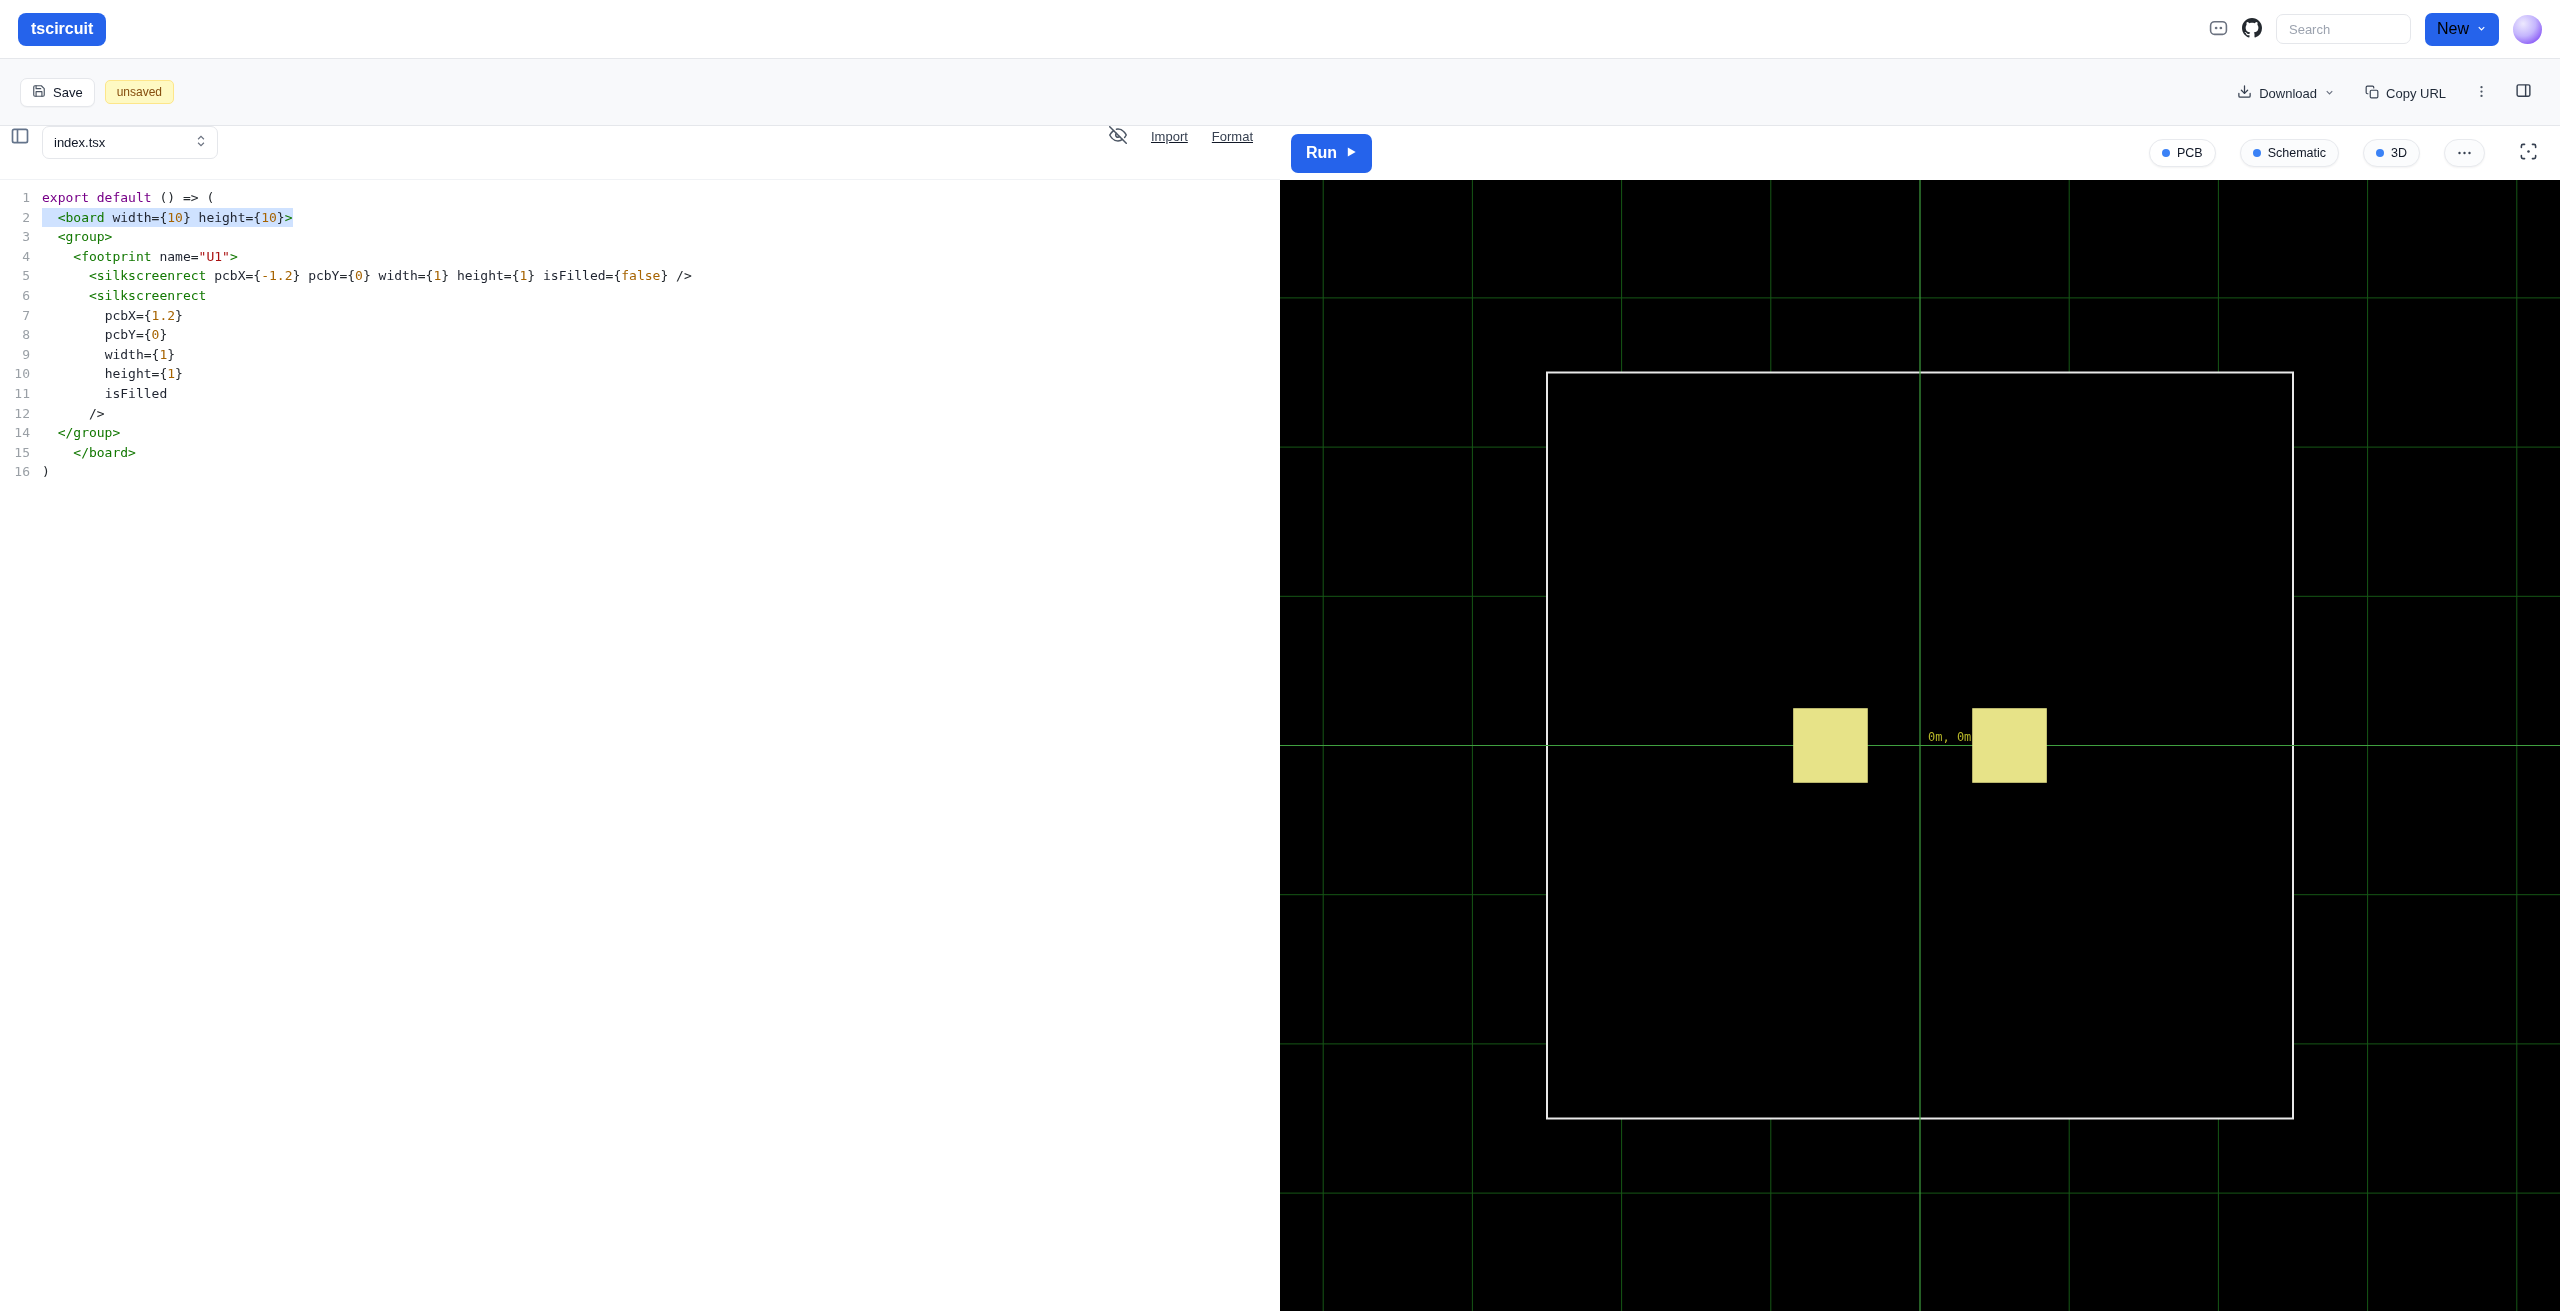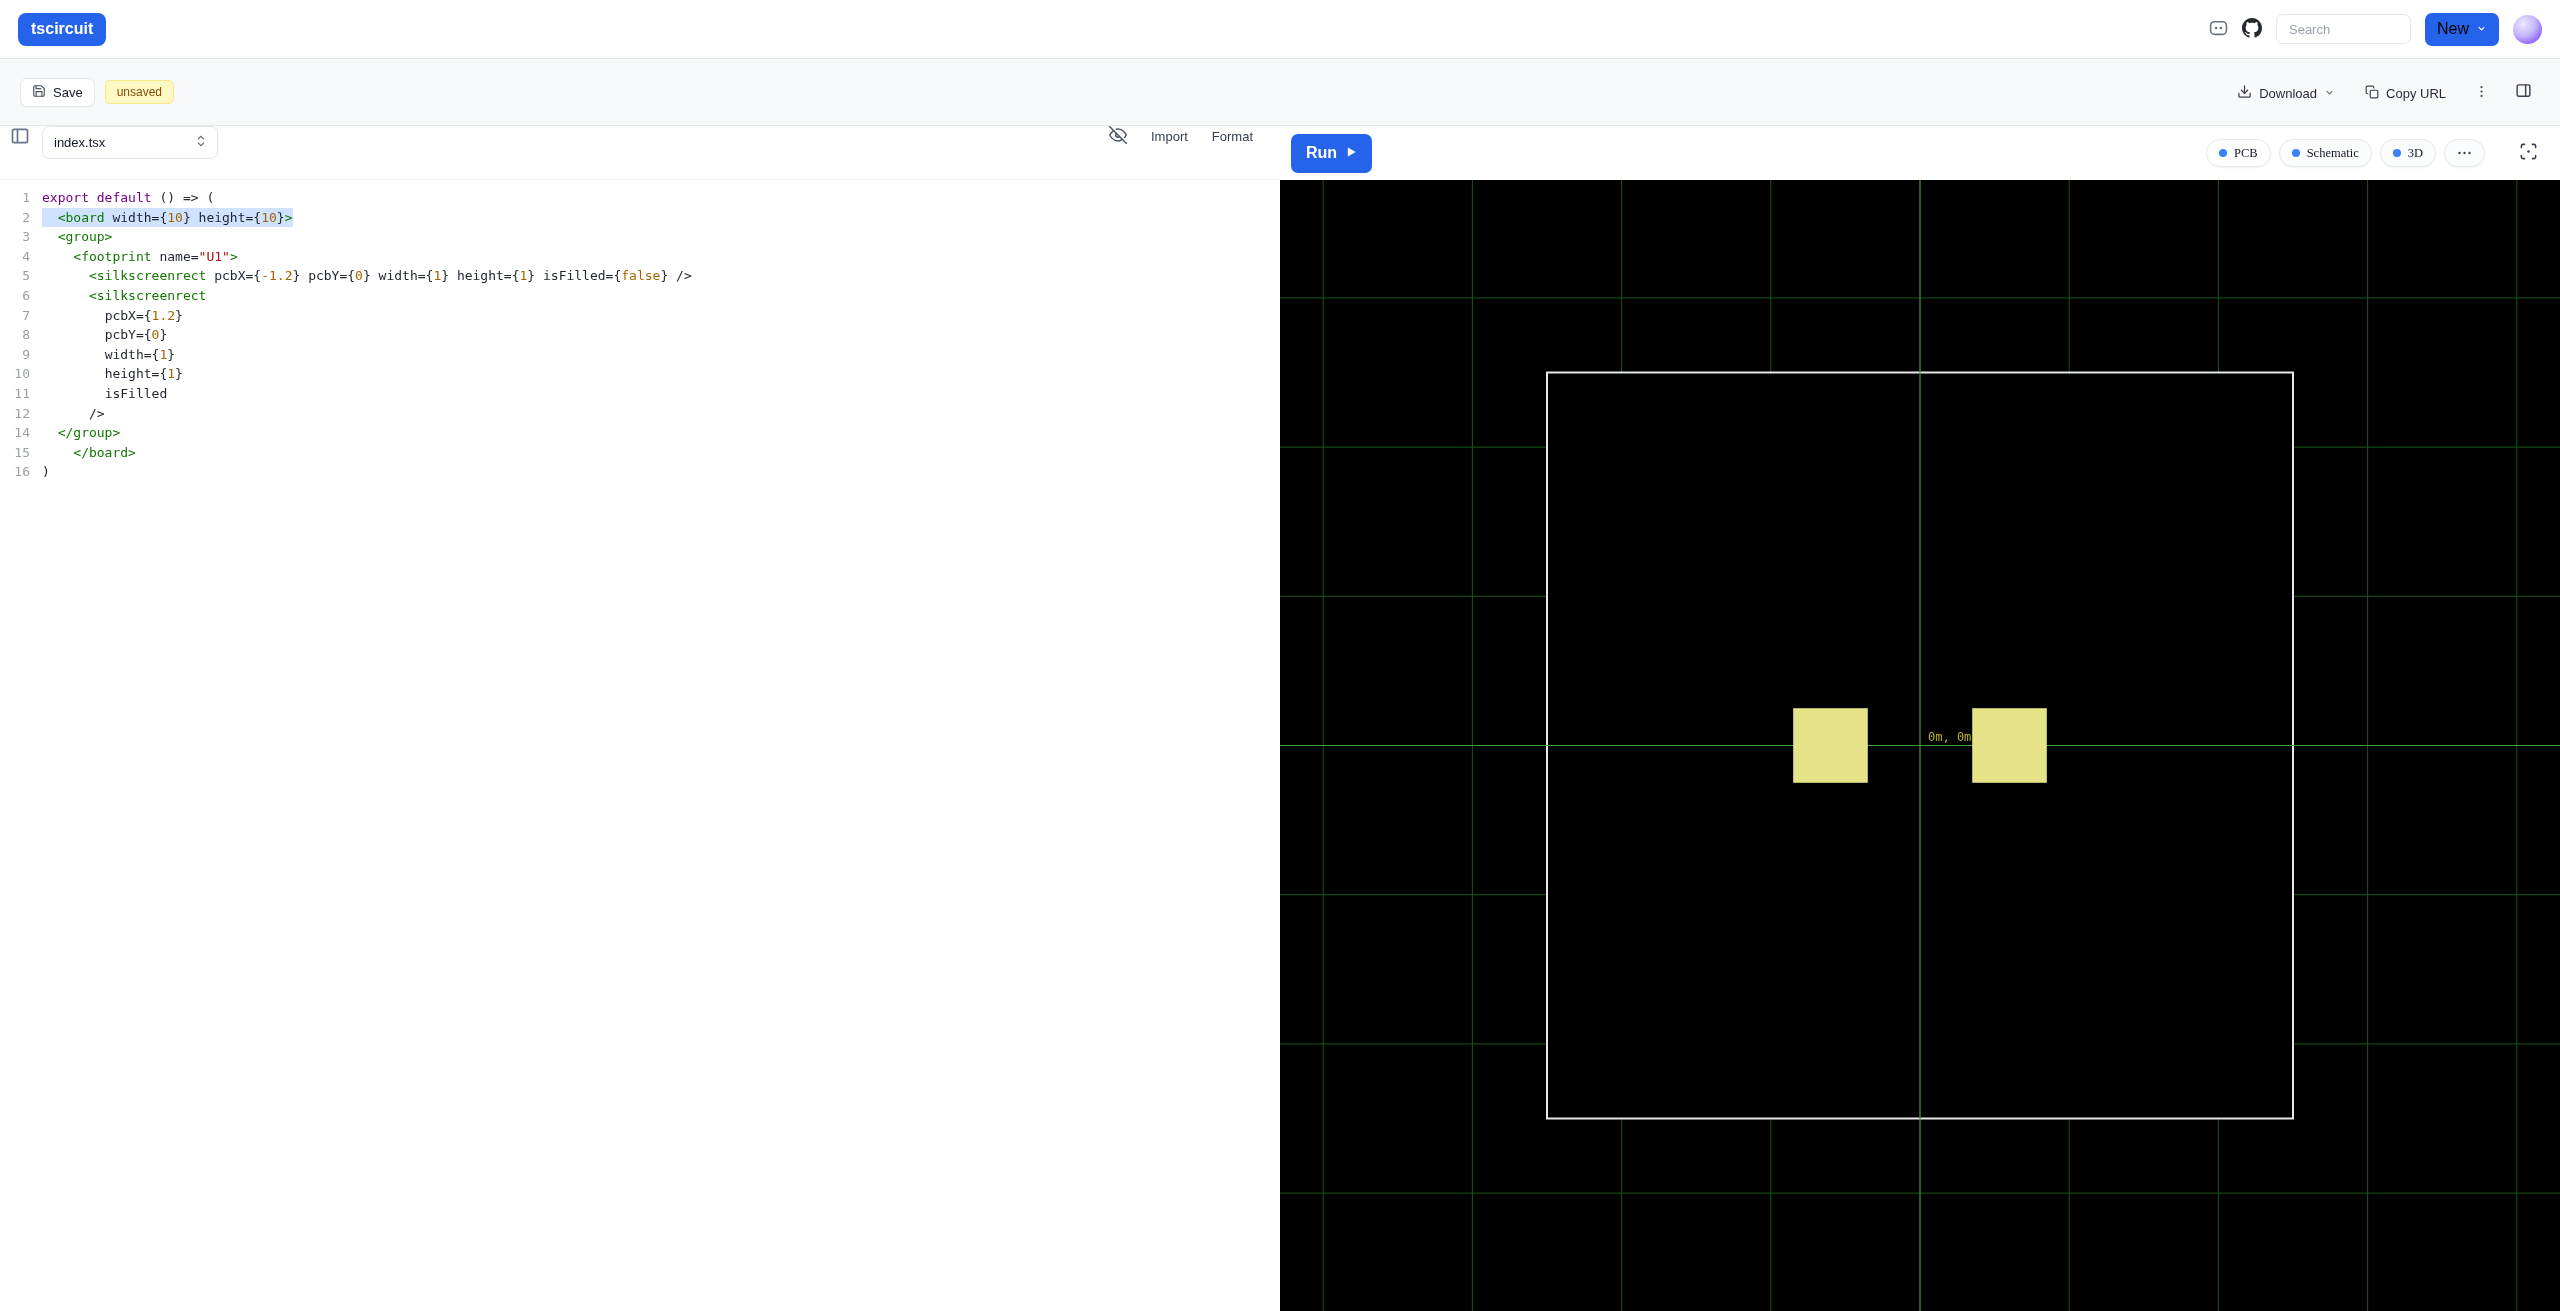--- a/index.html
+++ b/index.html
@@ -36,26 +36,26 @@
   .ghost-btn { display:flex; align-items:center; gap:7px; font-size:13px; color:#1f2937;
     padding:6px 10px; border-radius:6px; background:transparent; border:none; cursor:pointer; }
 
   
   .header-row { height:54px; display:flex; background:#fff; }
   .header-left { width:1280px; display:flex; align-items:flex-start; gap:12px;
     padding:0 27px 0 10px; border-bottom:1px solid #f0f2f5; }
   .file-select { width:176px; height:33px; border:1px solid #e5e7eb; border-radius:7px; background:#fff;
     display:flex; align-items:center; justify-content:space-between; padding:0 9px 0 11px;
     font-size:13px; color:#111827; cursor:pointer; }
-  .hl-right { margin-left:auto; display:flex; align-items:center; gap:24px; }
+  .hl-right { margin-left:auto; display:flex; align-items:center; gap:24px;text-decoration:underline; }
   .text-btn { font-size:13px; color:#374151; background:none; border:none; cursor:pointer; }
   .header-right { width:1280px; display:flex; align-items:center; padding:0 22px 0 11px; background:#fff; }
   .btn-run { background:#2563eb; color:#fff; border:none; border-radius:7px; height:39px;
     padding:0 15px; font-size:16px; font-weight:600; display:flex; align-items:center; gap:9px; cursor:pointer; }
-  .view-pills { margin-left:auto; display:flex; align-items:flex-start; gap:8px;font-family:Liberation Serif, serif; }
+  .view-pills { margin-left:auto; display:flex; align-items:flex-start; gap:24px; }
   .pill { display:flex; align-items:center; gap:7px; height:28px; padding:0 12px; border-radius:999px;
     font-size:12.5px; font-weight:500; color:#111827; border:1px solid #e8eaee; background:#fbfcfd;
     box-shadow:0 1px 2px rgba(0,0,0,.05); cursor:pointer; }
   .pill.active { background:#fff; }
   .dot { width:8px; height:8px; border-radius:50%; background:#3b82f6; }
   .focus-btn { margin-left:34px; background:none; border:none; color:#374151; display:flex; cursor:pointer; }
 
   
   .content { display:flex; height:1131px; }
   .code-panel { width:1280px; height:1131px; background:#fff; overflow:hidden; padding-top:8px; cursor:text; }

